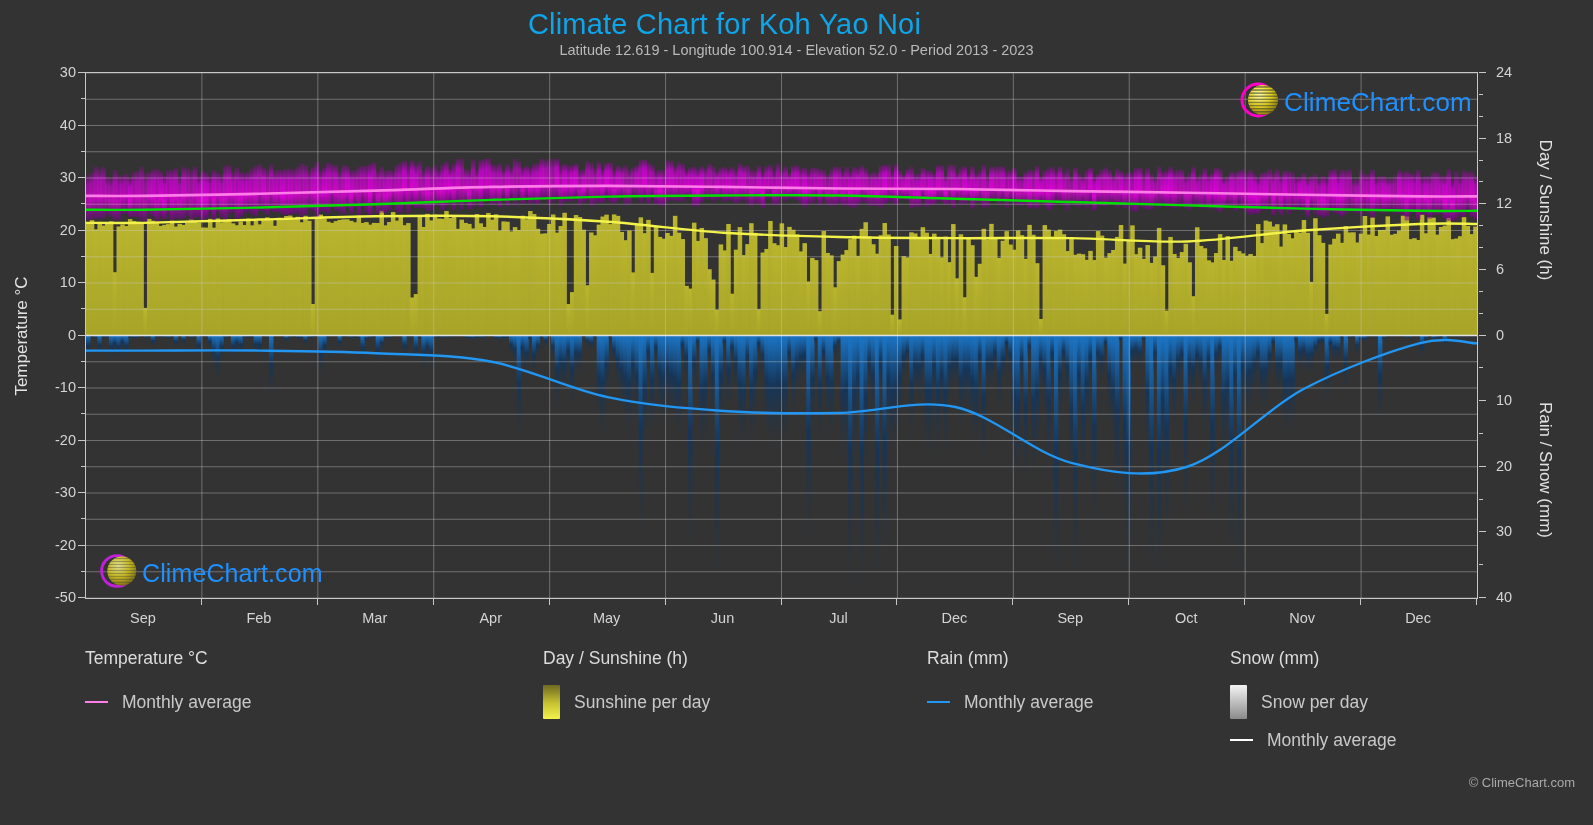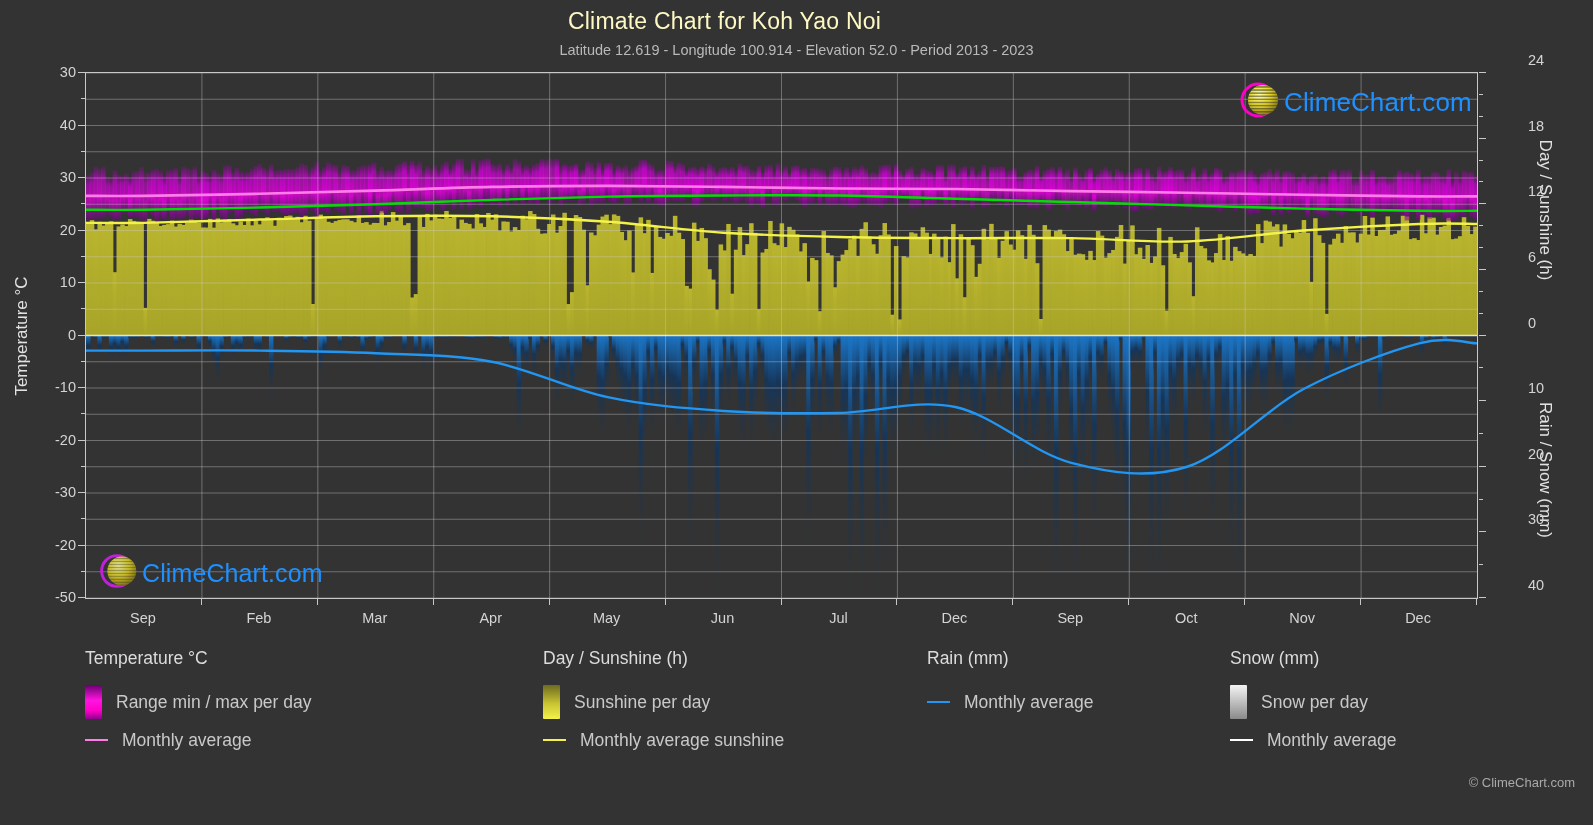--- a/index.html
+++ b/index.html
@@ -1,21 +1,21 @@
 <!DOCTYPE html>
 <html><head>
 <meta charset="utf-8">
 <style>
   html,body{margin:0;padding:0;background:#333333;}
   body{width:1593px;height:825px;position:relative;overflow:hidden;
        font-family:"Liberation Sans", sans-serif;color:#d9d9d9;}
 
   
   #chart-title{position:absolute;left:0;top:8px;width:1449px;text-align:center;
-     font-size:23px;color:#fef9c3;letter-spacing:.2px;}
+     font-size:29px;color:#0ea5e9;letter-spacing:.2px;}
   #chart-subtitle{position:absolute;left:0;top:42px;width:1593px;text-align:center;
      font-size:14.5px;color:#b9b9b9;}
 
   
   #plot{position:absolute;left:85px;top:72px;width:1393px;height:527px;
         background:#333333;border:1px solid #c8c8c8;box-sizing:border-box;}
   #plot-inner{position:absolute;inset:0;overflow:hidden;}
 
   
   .axis-title{position:absolute;font-size:17px;color:#e2e2e2;}
@@ -23,21 +23,21 @@
      transform-origin:center;white-space:nowrap;}
   #ylabel-right-top{left:1545px;top:210px;transform:translate(-50%,-50%) rotate(90deg);
      transform-origin:center;white-space:nowrap;}
   #ylabel-right-bottom{left:1545px;top:470px;transform:translate(-50%,-50%) rotate(90deg);
      transform-origin:center;white-space:nowrap;}
 
   .tick-label{position:absolute;font-size:14.5px;color:#d4d4d4;white-space:nowrap;}
   .tick-left{right:0;transform:translateY(-50%);text-align:right;}
   .tick-right{left:0;transform:translateY(-50%);text-align:left;}
   #ticks-left{position:absolute;left:0;top:72px;width:76px;height:527px;}
-  #ticks-right{position:absolute;left:1496px;top:60px;width:60px;height:527px;margin-left:32px;}
+  #ticks-right{position:absolute;left:1496px;top:72px;width:60px;height:527px;}
   #ticks-x{position:absolute;left:85px;top:604px;width:1393px;height:28px;}
   .tick-x{position:absolute;transform:translateX(-50%);font-size:14.5px;color:#d4d4d4;}
 
   .tickmark{position:absolute;background:#c8c8c8;}
   .tm-left{left:78px;width:7px;height:1px;}
   .tm-left-minor{left:81px;width:4px;height:1px;}
   .tm-right{left:1479px;width:7px;height:1px;}
   .tm-right-minor{left:1479px;width:4px;height:1px;}
   .tm-x{top:599px;width:1px;height:6px;background:#c8c8c8;position:absolute;}
 
@@ -1370,43 +1370,33 @@
     </svg>
   </span>
   <span class="word">ClimeChart.com</span>
 </div>
 
 <div id="legend">
   <div class="legend-col" id="legend-temperature" style="left:85px;">
     <div class="legend-head">Temperature °C</div>
     <div class="legend-items">
         <div class="legend-row">
-          <span class="sw-box" style="background: linear-gradient(rgb(106, 0, 112), rgb(255, 20, 224) 45%, rgb(255, 0, 200) 75%, rgb(142, 0, 144));"></span>
-          <span class="lbl">Range min / max per day</span>
-        </div>
-        <div class="legend-row">
           <span class="sw-wrap">
             <span class="sw-line" style="border-top-color: rgb(255, 125, 232);"></span>
           </span>
           <span class="lbl">Monthly average</span>
         </div>
       </div>
   </div>
   <div class="legend-col" id="legend-day_sunshine" style="left:543px;">
     <div class="legend-head">Day / Sunshine (h)</div>
     <div class="legend-items">
         <div class="legend-row">
           <span class="sw-box" style="background: linear-gradient(rgb(110, 106, 32), rgb(200, 196, 50) 55%, rgb(242, 242, 74));"></span>
           <span class="lbl">Sunshine per day</span>
-        </div>
-        <div class="legend-row">
-          <span class="sw-wrap">
-            <span class="sw-line" style="border-top-color: rgb(242, 242, 74);"></span>
-          </span>
-          <span class="lbl">Monthly average sunshine</span>
         </div>
       </div>
   </div>
   <div class="legend-col" id="legend-rain" style="left:927px;">
     <div class="legend-head">Rain (mm)</div>
     <div class="legend-items">
         <div class="legend-row">
           <span class="sw-wrap">
             <span class="sw-line" style="border-top-color: rgb(33, 150, 243);"></span>
           </span>

